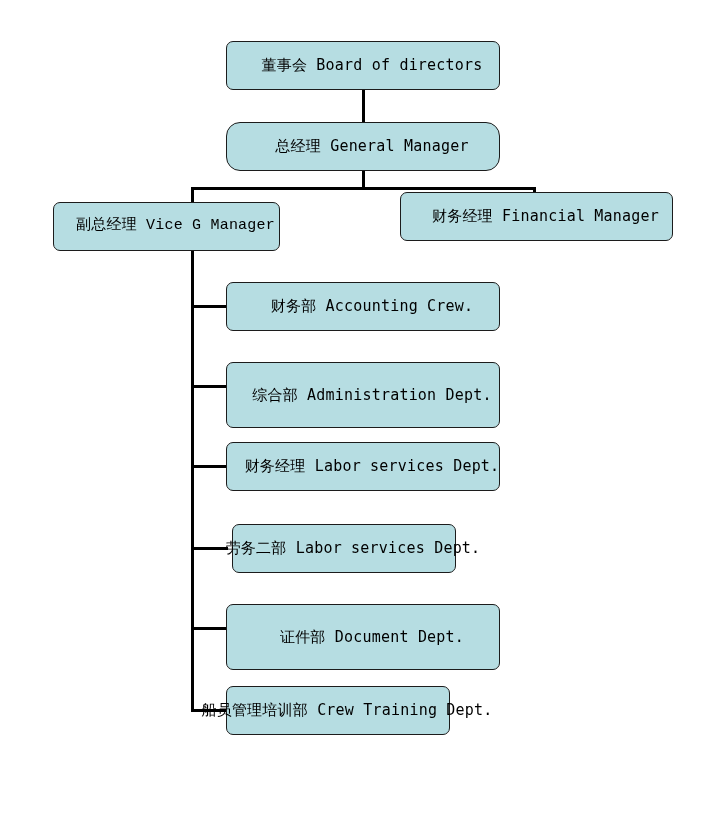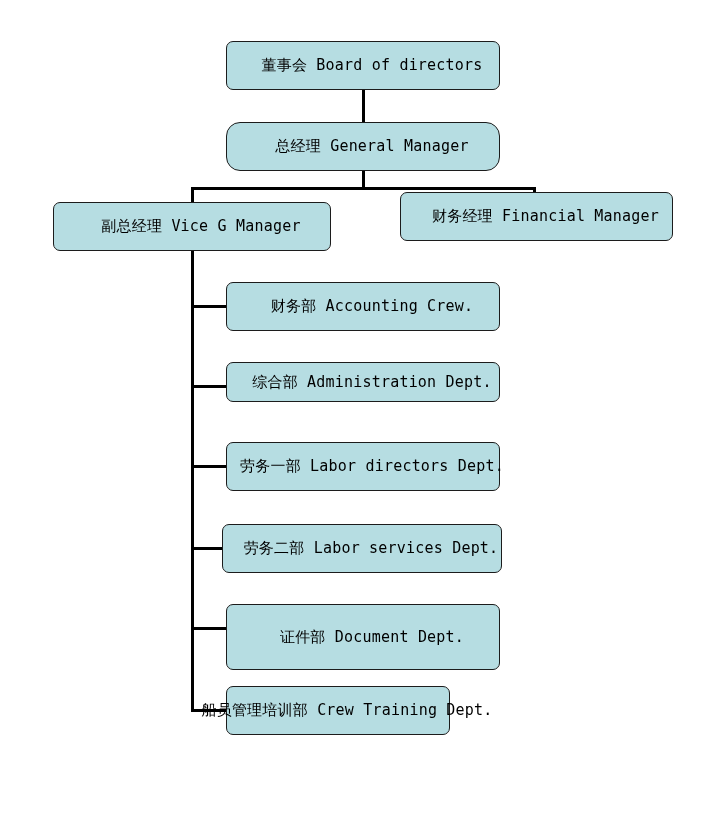--- a/index.html
+++ b/index.html
@@ -65,29 +65,29 @@
   <div class="connector h" style="left:191px; top:385px; width:37px;"></div>
   <div class="connector h" style="left:191px; top:465px; width:37px;"></div>
   <div class="connector h" style="left:191px; top:547px; width:37px;"></div>
   <div class="connector h" style="left:191px; top:627px; width:37px;"></div>
   <div class="connector h" style="left:191px; top:709px; width:37px;"></div>
 
   <div class="node" style="left:226px; top:41px; width:274px; height:49px;">董事会 Board of directors</div>
 
   <div class="node" style="left:226px; top:122px; width:274px; height:49px;border-radius:14px;">总经理 General Manager</div>
 
-  <div class="node" style="left:53px; top:202px; width:278px; height:49px;">副总经理 Vice G Manager</div>
+  <div class="node" style="left:53px; top:202px; width:227px; height:49px;font-family:Liberation Mono, monospace;">副总经理 Vice G Manager</div>
 
   <div class="node" style="left:400px; top:192px; width:273px; height:49px;">财务经理 Financial Manager</div>
 
   <div class="node" style="left:226px; top:282px; width:274px; height:49px;">财务部 Accounting Crew.</div>
 
-  <div class="node" style="left:226px; top:362px; width:274px; height:40px;">综合部 Administration Dept.</div>
+  <div class="node" style="left:226px; top:362px; width:274px; height:66px;">综合部 Administration Dept.</div>
 
-  <div class="node" style="left:226px; top:442px; width:274px; height:49px;">劳务一部 Labor directors Dept.</div>
+  <div class="node" style="left:226px; top:442px; width:274px; height:49px;">财务经理 Labor services Dept.</div>
 
-  <div class="node" style="left:222px; top:524px; width:280px; height:49px;">劳务二部 Labor services Dept.</div>
+  <div class="node" style="left:232px; top:524px; width:224px; height:49px;">劳务二部 Labor services Dept.</div>
 
   <div class="node" style="left:226px; top:604px; width:274px; height:66px;">证件部 Document Dept.</div>
 
   <div class="node" style="left:226px; top:686px; width:224px; height:49px;">船员管理培训部 Crew Training Dept.</div>
 
 </div>
 
 </body></html>

